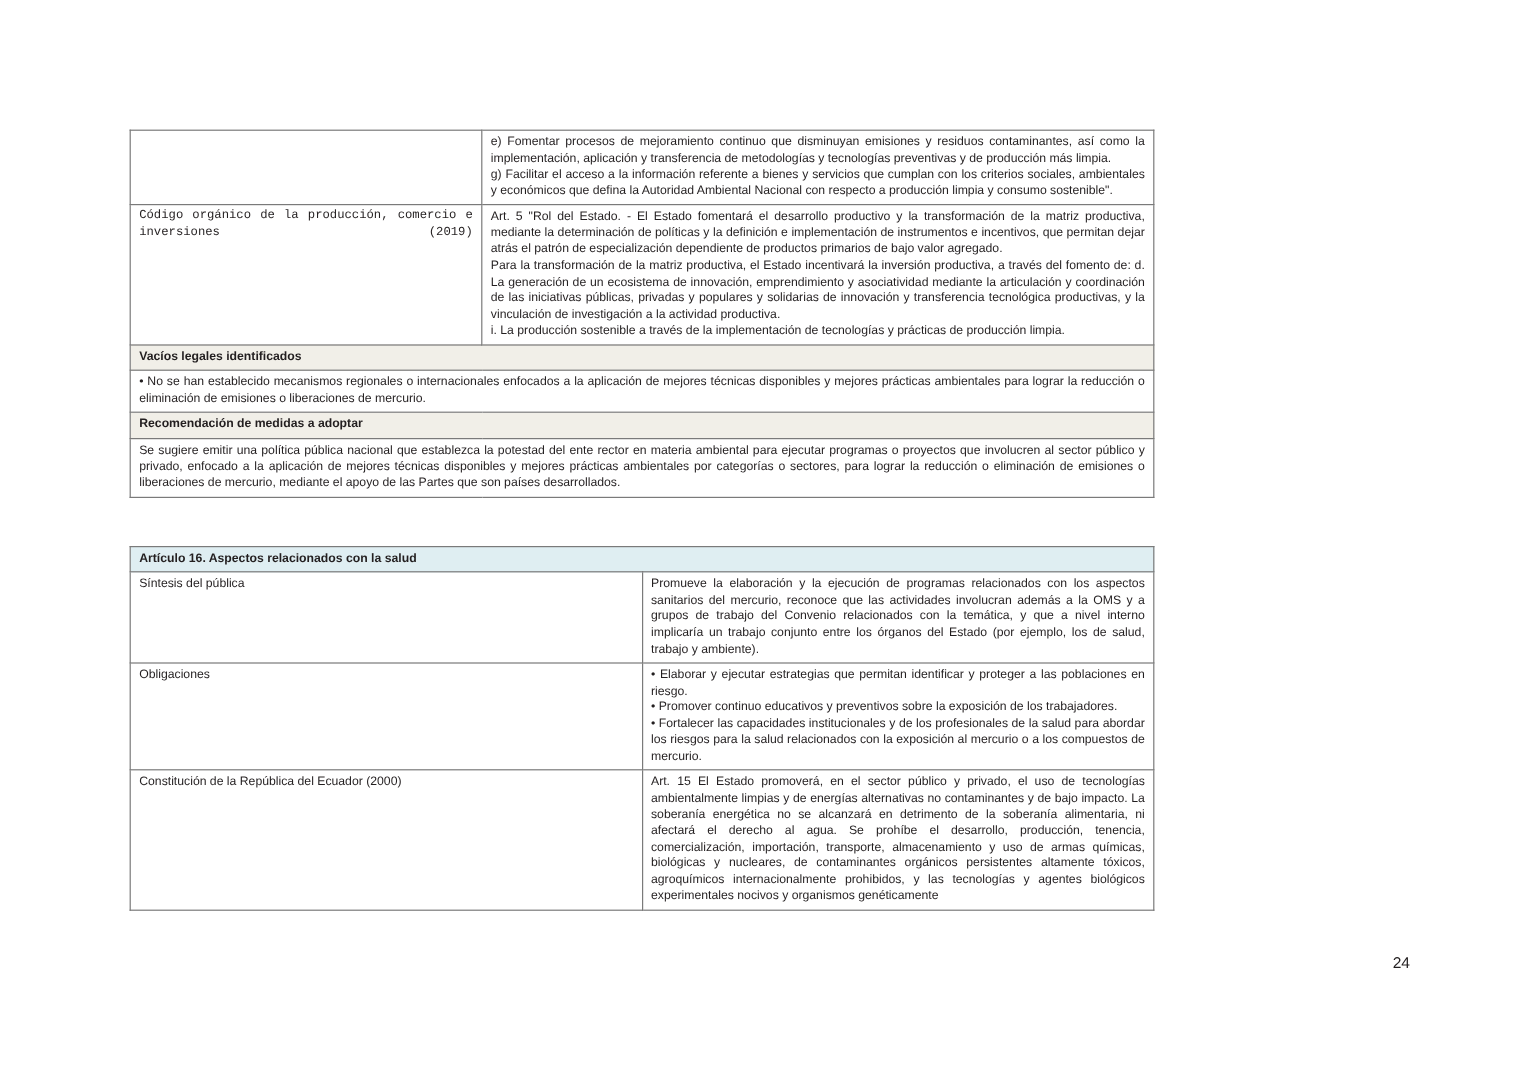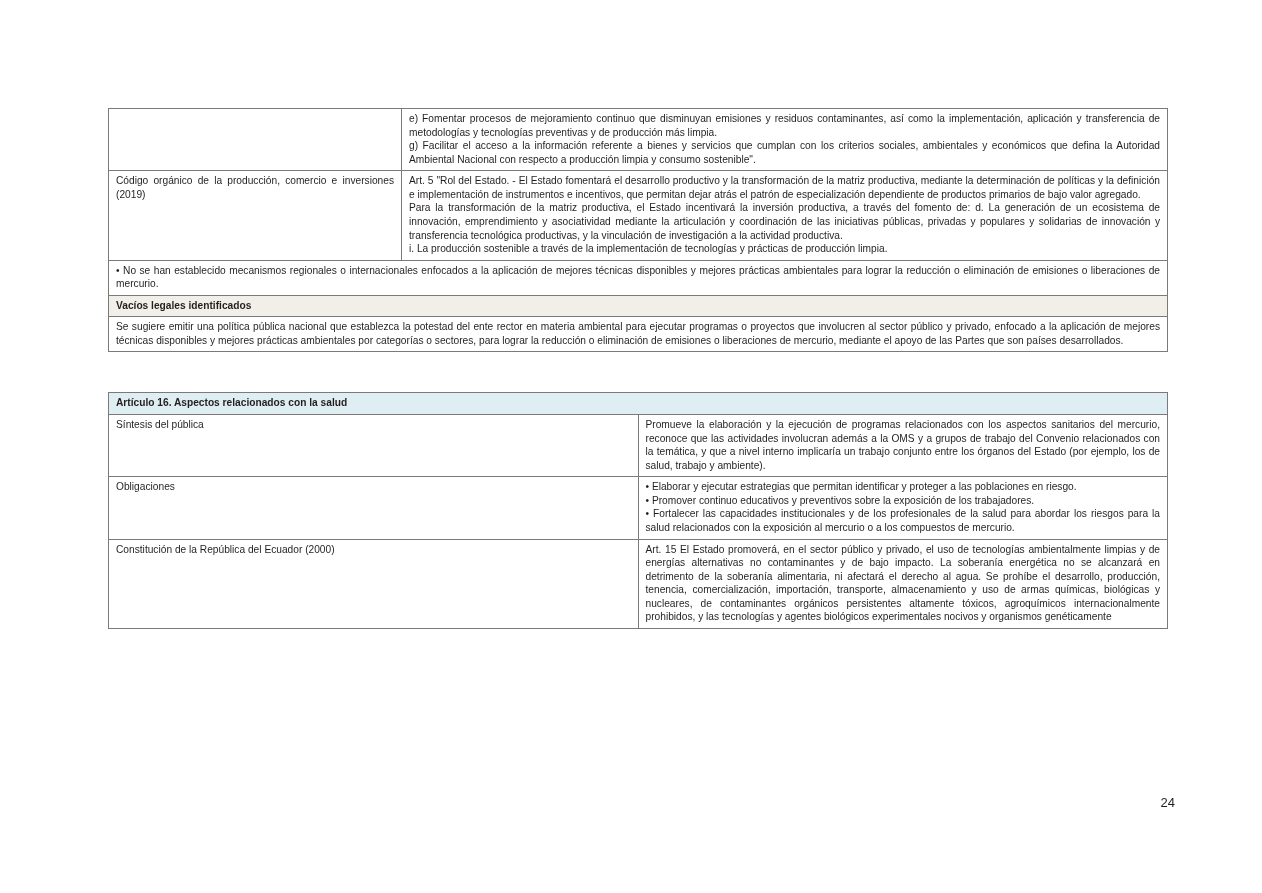--- a/index.html
+++ b/index.html
@@ -18,37 +18,38 @@
   .page {
     position: absolute;
     left: 0;
     top: 0;
     width: 1262px;
     height: 893px;
     box-sizing: border-box;
     padding: 108px 94px 0 108px;
   }
   table.doc-table {
-    width: 1060px;
+    width: 854px;
     border-collapse: collapse;
     table-layout: fixed;
   }
   table.doc-table td {
     border: 1px solid #7a7a7a;
     vertical-align: top;
     padding: 3px 7px 4px 7px;
     font-size: 10.2px;
     line-height: 1.33;
   }
   td.label-cell {
     vertical-align: middle;
     text-align: justify;
     text-align-last: justify;
     font-size: 10.4px;
     padding-right: 10px;
+    font-family: Liberation Mono, monospace;
   }
   td.label-cell-plain {
     vertical-align: middle;
     font-size: 10.4px;
   }
   td.body-cell {
     text-align: justify;
   }
   td.section-head {
     background: #f1efe8;
@@ -95,24 +96,27 @@
       </tr>
       <tr>
         <td class="label-cell col-narrow">Código orgánico de la producción, comercio e inversiones (2019)</td>
         <td class="body-cell tight">
           <p>Art. 5 "Rol del Estado. - El Estado fomentará el desarrollo productivo y la transformación de la matriz productiva, mediante la determinación de políticas y la definición e implementación de instrumentos e incentivos, que permitan dejar atrás el patrón de especialización dependiente de productos primarios de bajo valor agregado.</p>
           <p>Para la transformación de la matriz productiva, el Estado incentivará la inversión productiva, a través del fomento de: d. La generación de un ecosistema de innovación, emprendimiento y asociatividad mediante la articulación y coordinación de las iniciativas públicas, privadas y populares y solidarias de innovación y transferencia tecnológica productivas, y la vinculación de investigación a la actividad productiva.</p>
           <p>i. La producción sostenible a través de la implementación de tecnologías y prácticas de producción limpia.</p>
         </td>
       </tr>
       <tr>
+        <td class="section-head" colspan="2">Vacíos legales identificados</td>
+      </tr>
+      <tr>
         <td class="full-text" colspan="2">• No se han establecido mecanismos regionales o internacionales enfocados a la aplicación de mejores técnicas disponibles y mejores prácticas ambientales para lograr la reducción o eliminación de emisiones o liberaciones de mercurio.</td>
       </tr>
       <tr>
-        <td class="section-head" colspan="2">Vacíos legales identificados</td>
+        <td class="section-head" colspan="2">Recomendación de medidas a adoptar</td>
       </tr>
       <tr>
         <td class="full-text" colspan="2">Se sugiere emitir una política pública nacional que establezca la potestad del ente rector en materia ambiental para ejecutar programas o proyectos que involucren al sector público y privado, enfocado a la aplicación de mejores técnicas disponibles y mejores prácticas ambientales por categorías o sectores, para lograr la reducción o eliminación de emisiones o liberaciones de mercurio, mediante el apoyo de las Partes que son países desarrollados.</td>
       </tr>
     </tbody>
   </table>
 
   <div class="gap"></div>
 
   <table class="doc-table">

